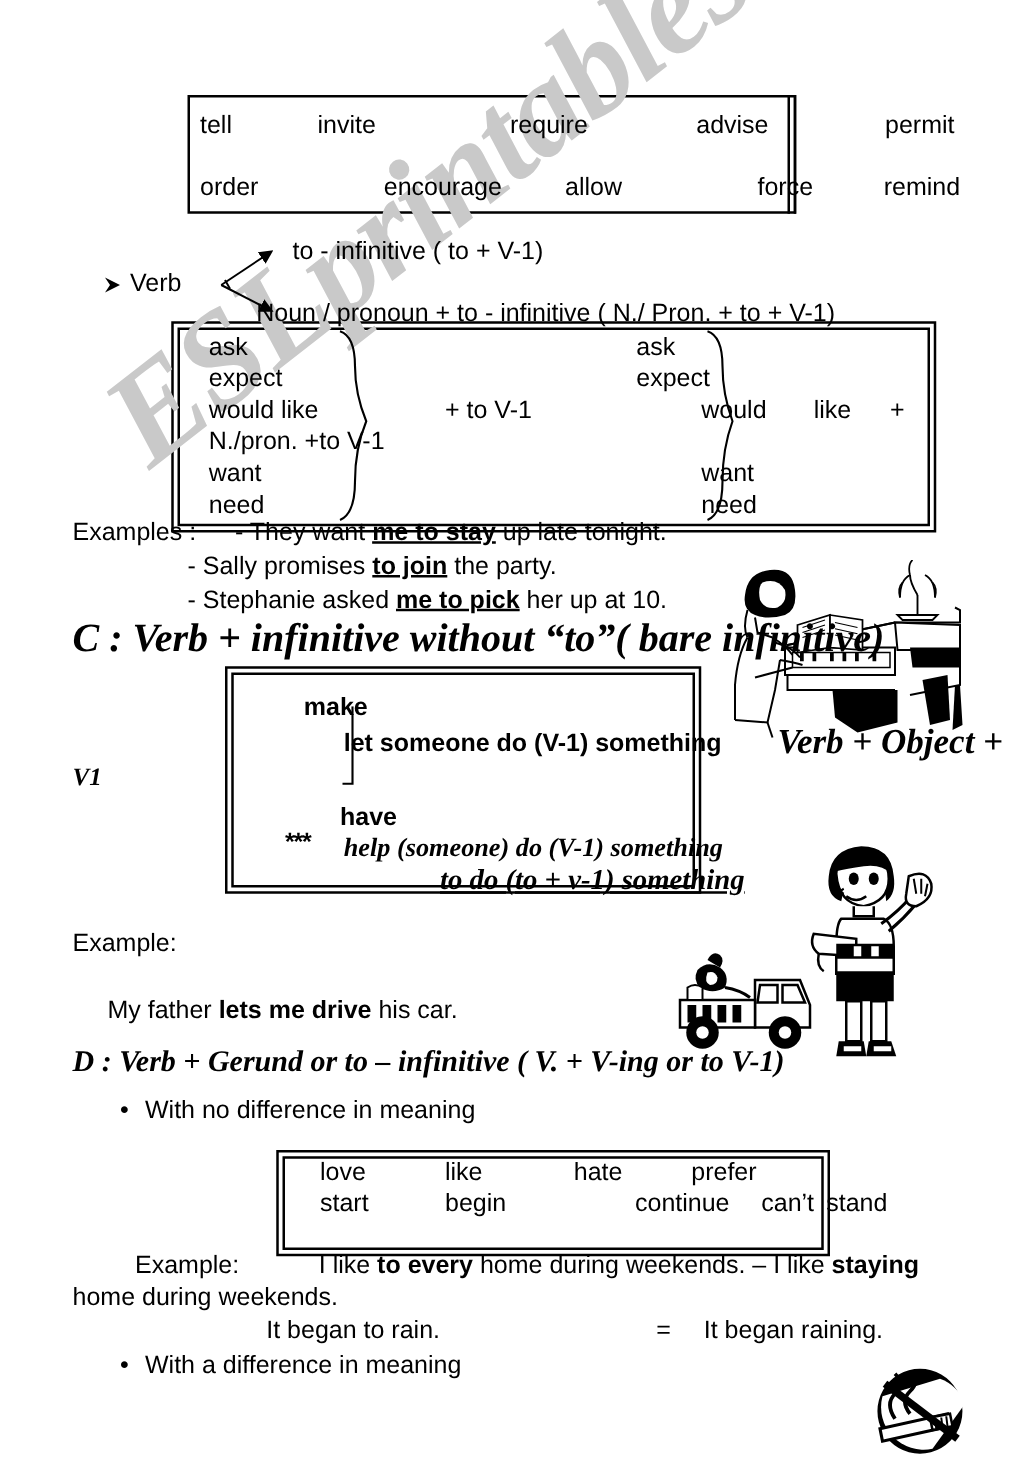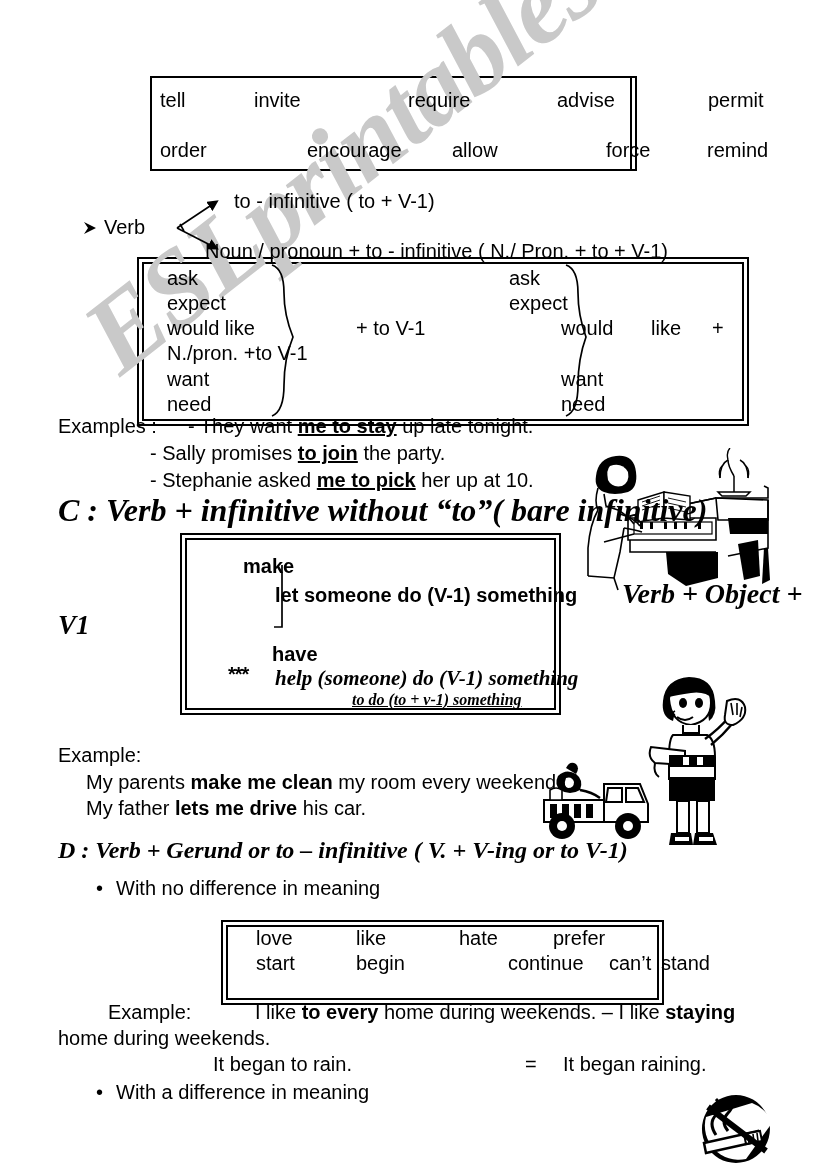--- a/index.html
+++ b/index.html
@@ -246,45 +246,42 @@
       <path d="M160 12 Q158 4 162 0"></path>
       <path d="M152 30 Q150 22 154 18"></path>
       <path d="M180 30 Q182 22 178 18"></path>
     </g>
 
     <path d="M196 100 L200 100 L202 132 L194 136 Z" fill="#000"></path>
   </svg>
 
   <div class="box-double" style="left:180px; top:533px; width:381px; height:182px;"></div>
 
-  <div class="txt serif-it" style="left:58px; top:612px; font-size:27px;">V1</div>
+  <div class="txt serif-it" style="left:58px; top:612px; font-size:20px;">V1</div>
 
   <div class="txt b" style="left:243px; top:556px;">make</div>
 
   <svg class="clip" style="left:272px; top:565px; z-index:9;" width="20" height="66" viewBox="0 0 20 66">
     <path d="M10 0 L10 62 L2 62" fill="none" stroke="#000" stroke-width="1.7"></path>
   </svg>
 
   <div class="txt b" style="left:275px; top:585px;">let  someone   do (V-1) something</div>
 
   <div class="txt b" style="left:272px; top:644px;">have</div>
 
   <div class="txt b" style="left:228px; top:664px; letter-spacing:-1px;">***</div>
 
   <div class="txt b serif-it" style="left:275px; top:668px; font-size:21px;">help   (someone) do (V-1) something</div>
 
-  <div class="txt b serif-it u" style="left:352px; top:692px; font-size:16px;">to do  (to + v-1) something</div>
+  <div class="txt b serif-it u" style="left:352px; top:692px; font-size:23px;">to do  (to + v-1) something</div>
 
   <div class="txt serif-it" style="left:622px; top:580px; font-size:28px;">Verb + Object +</div>
 
   <div class="txt" style="left:58px; top:745px;">Example:</div>
 
-  <div class="txt" style="left:86px; top:772px;">
-    <span>My parents </span><span class="b">make me clean</span><span> my room every weekend.</span>
-  </div>
 
   <div class="txt" style="left:86px; top:798px;">
     <span>My father </span><span class="b">lets me drive</span><span> his car.</span>
   </div>
 
   <svg class="clip" style="left:536px; top:760px;" width="118" height="86" viewBox="0 0 118 86">
 
     <g fill="#fff" stroke="#000" stroke-width="2">
       <path d="M68 24 L104 24 L112 44 L112 62 L68 62 Z"></path>
       <path d="M72 28 L86 28 L86 42 L70 42 Z"></path>

